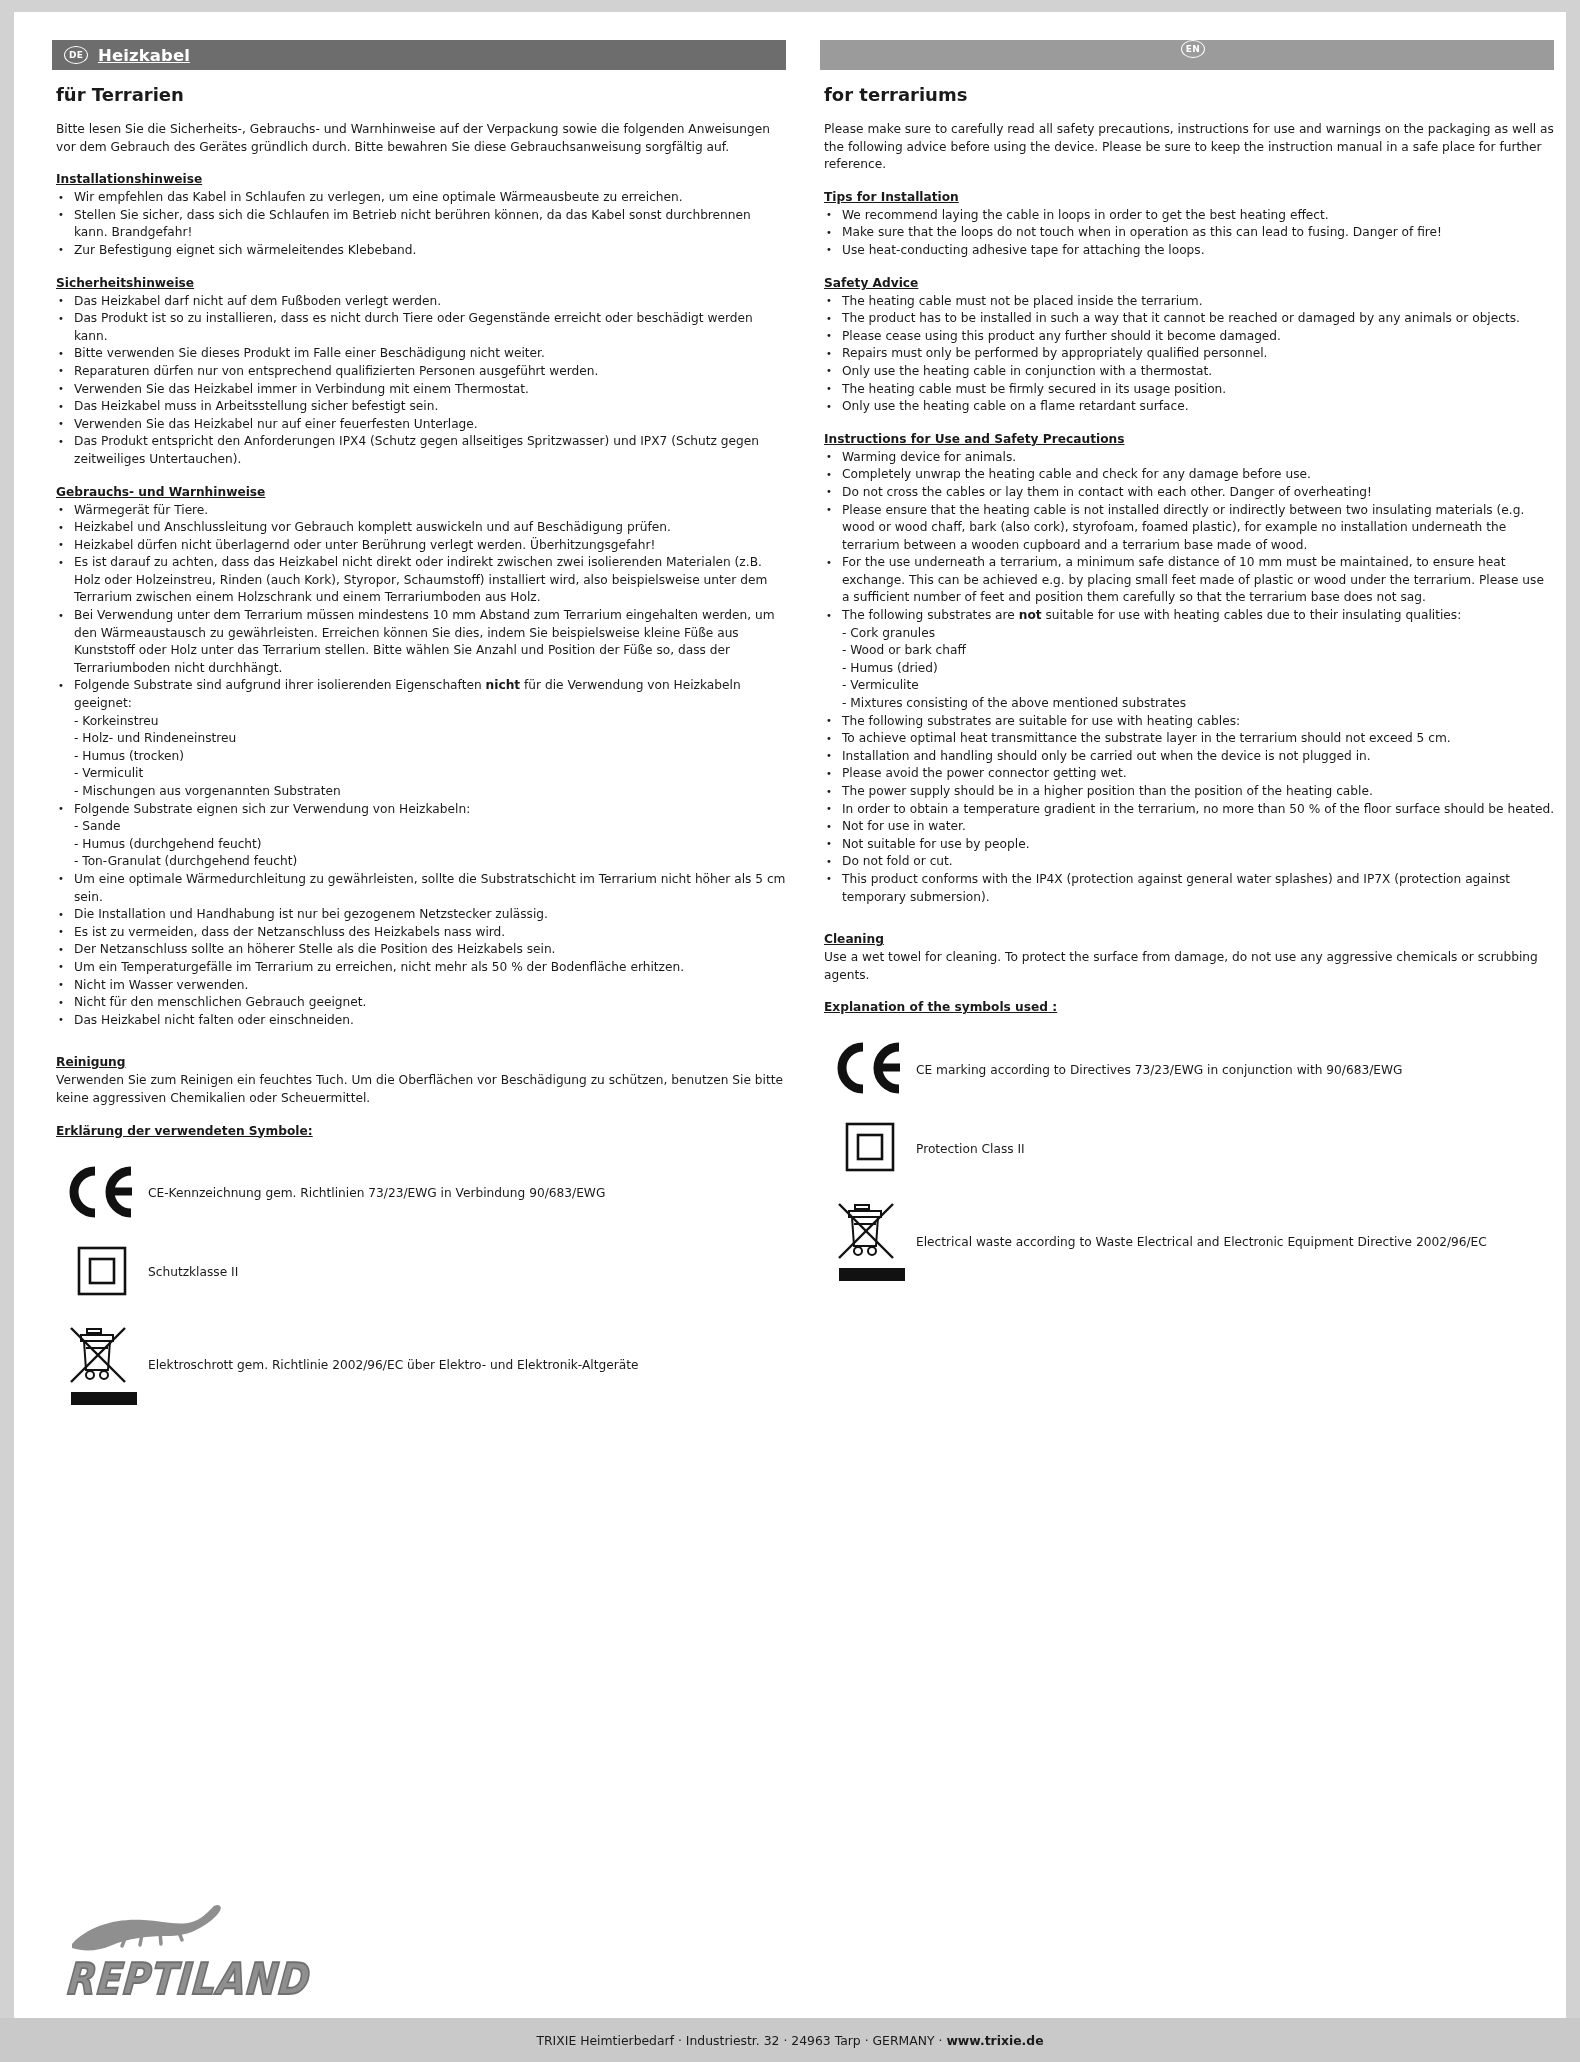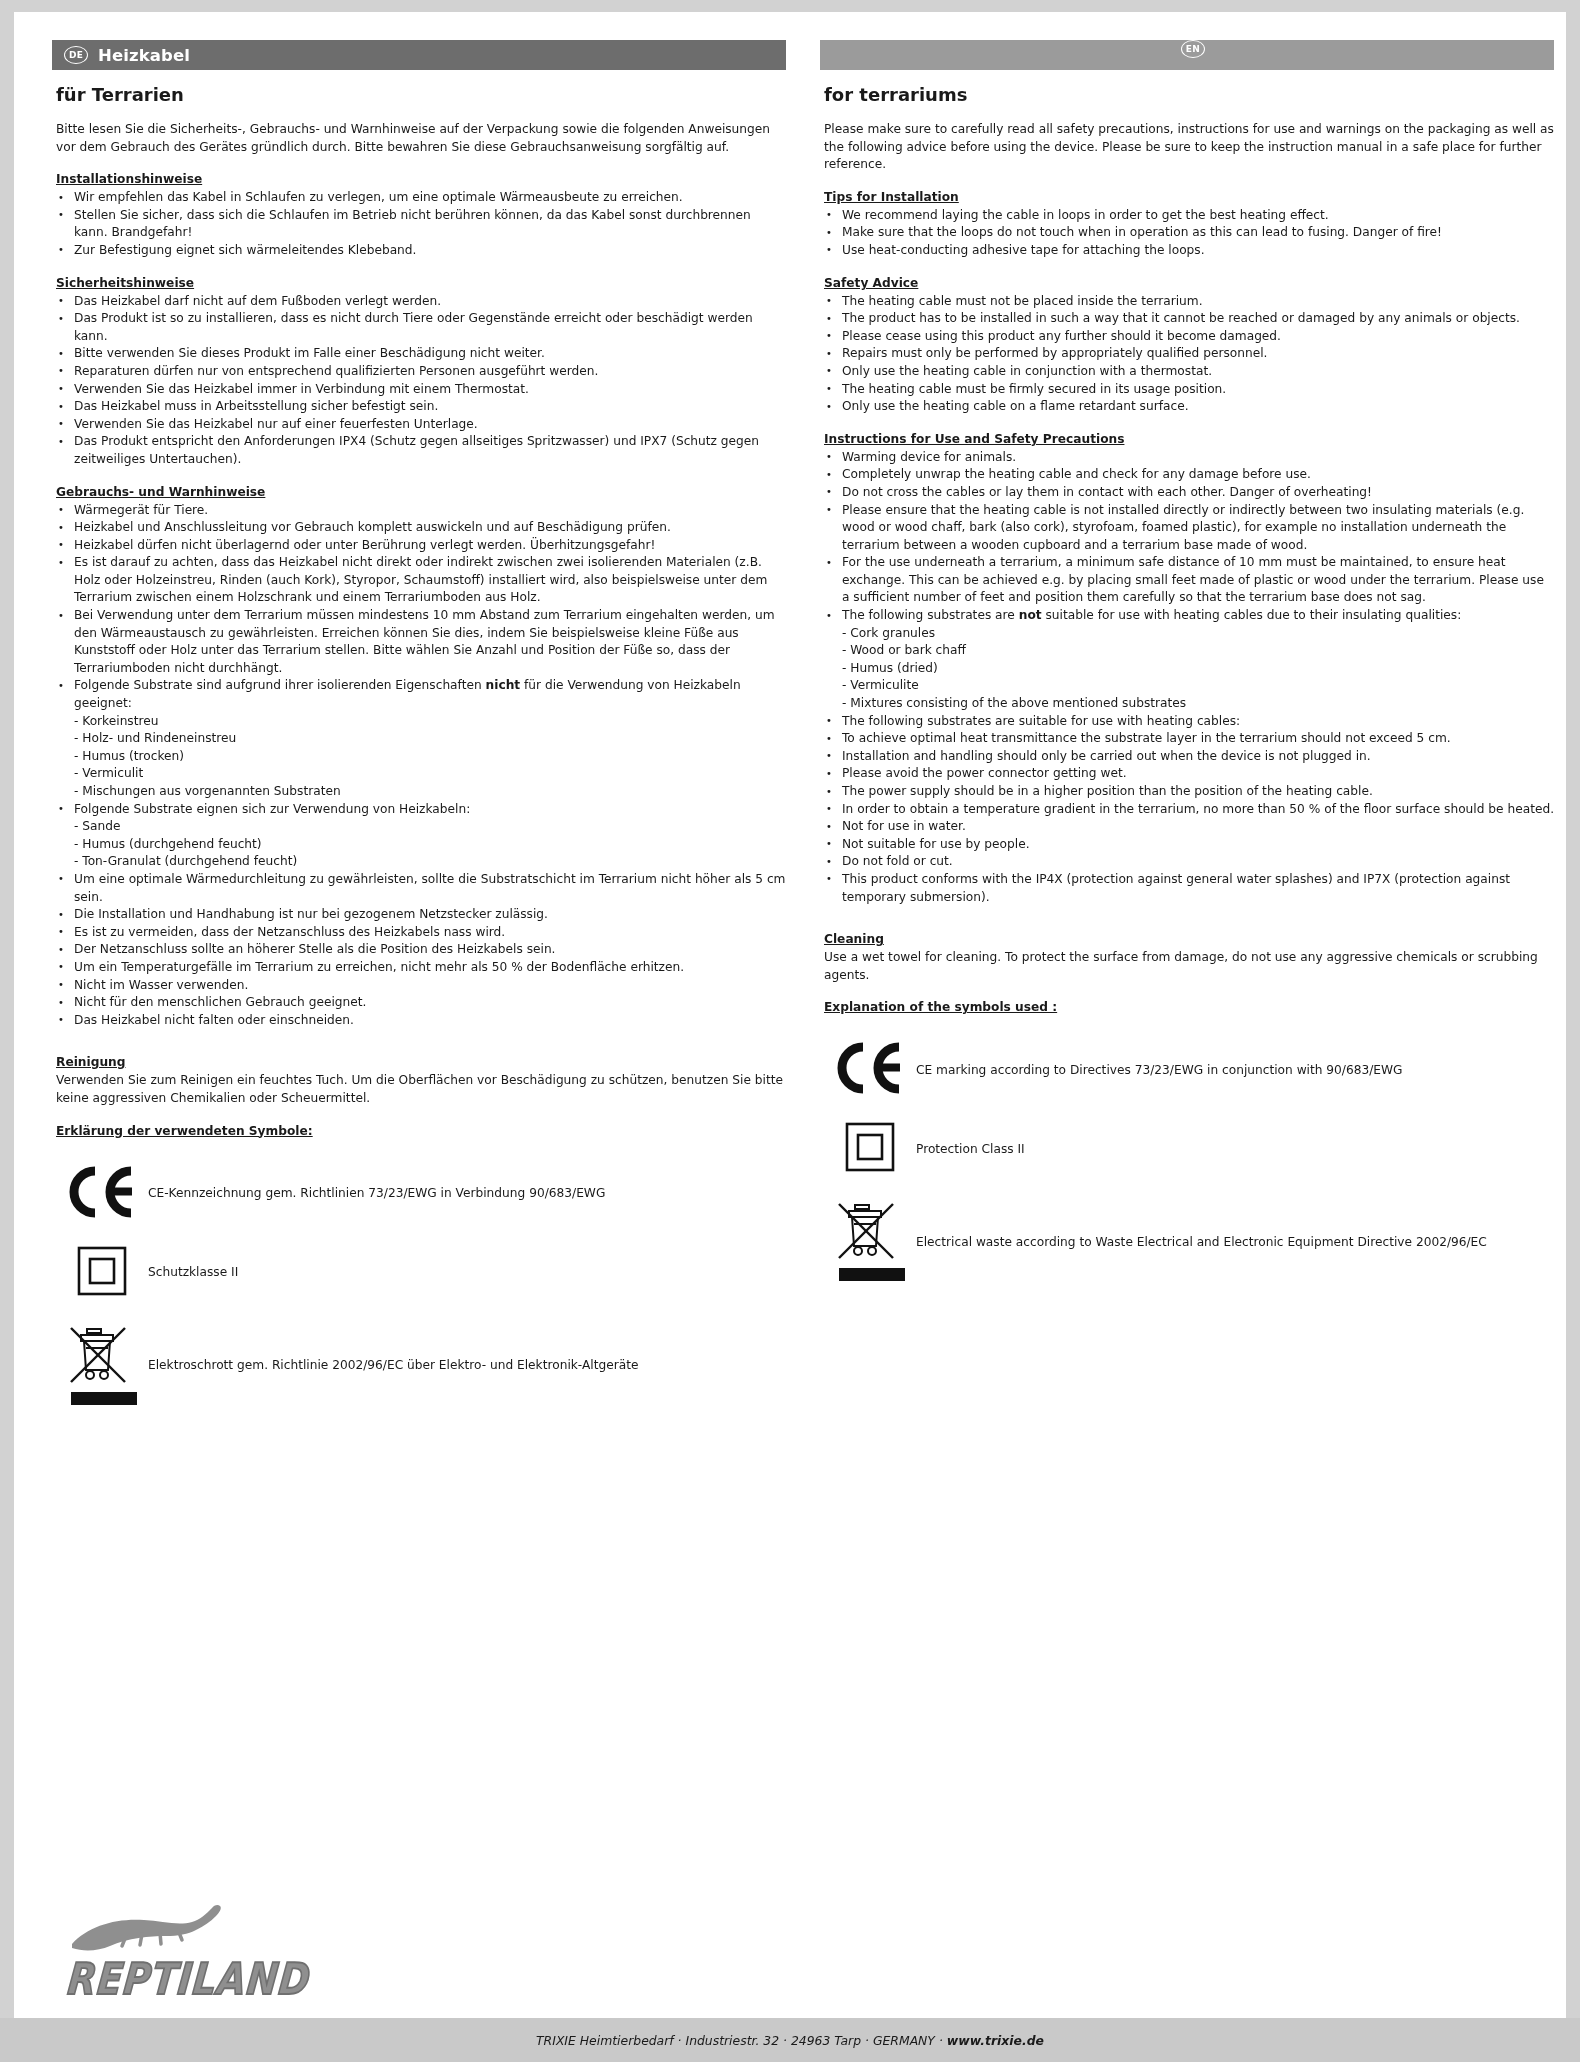--- a/index.html
+++ b/index.html
@@ -77,20 +77,21 @@
     align-items: center;
     justify-content: center;
     letter-spacing: 0.3px;
     flex: 0 0 auto;
   }
   .lang-title {
     color: #ffffff;
     font-size: 16.5px;
     font-weight: bold;
     letter-spacing: 0.1px;
+    text-decoration: underline;
   }
   
   .subtitle {
     font-size: 18px;
     font-weight: bold;
     margin: 0 0 16px 4px;
   }
   .para {
     font-size: 12.2px;
     line-height: 17.6px;
@@ -191,21 +192,20 @@
   .footer {
     position: absolute;
     left: 0;
     right: 0;
     bottom: 0;
     height: 44px;
     background: #c9c9c9;
     display: flex;
     align-items: center;
     justify-content: center;
-    font-style: italic;
   }
   .footer-text {
     font-size: 12.4px;
     color: #1a1a1a;
   }
   .footer-text b { font-weight: bold; }
 </style>
 </head>
 <body>
 

